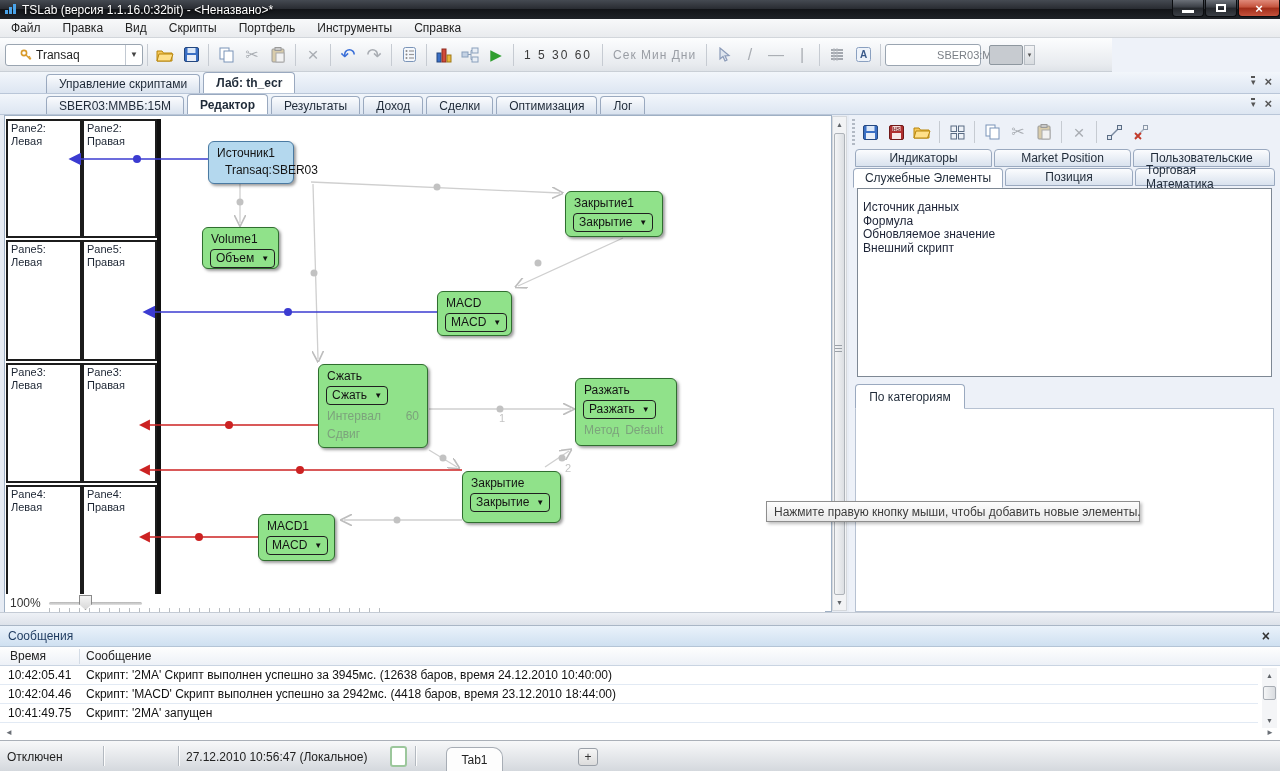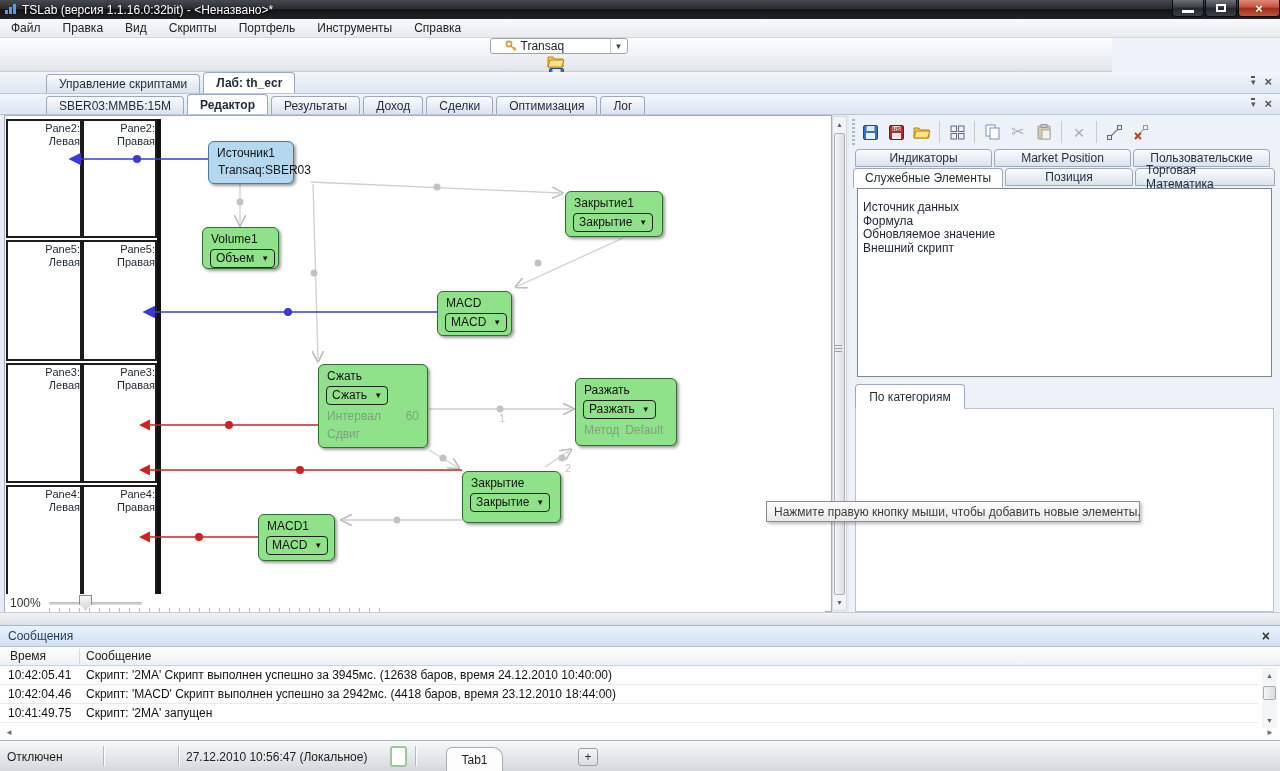--- a/index.html
+++ b/index.html
@@ -21,21 +21,21 @@
   .winbtn .box { width:10px; height:8px; border:2px solid #fff; }
   .winbtn .x { color:#fff; font-weight:bold; font-size:13px; line-height:1; }
 
   
   #menubar { position:absolute; left:0; top:19px; width:1280px; height:19px;
     background:linear-gradient(#f8f9fa,#e9ebee); border-bottom:1px solid #d2d6db; display:flex; align-items:center; }
   #menubar .mitem { padding:0 11px; font-size:12px; color:#222; height:100%; display:flex; align-items:center; }
 
   
   #toolbar { position:absolute; left:0; top:38px; width:1112px; height:34px;
-    background:linear-gradient(#fcfdfe,#e8ebef 80%,#dfe3e8); border-bottom:1px solid #c9cfd6; display:flex; align-items:center;flex-direction:column; }
+    background:linear-gradient(#fcfdfe,#e8ebef 80%,#dfe3e8); border-bottom:1px solid #c9cfd6; display:flex; align-items:center; }
   .tsep { width:1px; height:22px; background:#c6cbd2; margin:0 4px; }
   .tbtn { width:26px; height:26px; display:flex; align-items:center; justify-content:center; border-radius:3px; }
   .glyph { font-size:16px; line-height:1; }
   .gray { color:#a9adb3; }
   .combo { height:22px; background:#fff; border:1px solid #9aa5b1; border-radius:3px; display:flex; align-items:center; }
   #transaq-combo { width:138px; margin-left:5px; }
   #transaq-combo .key-ic { margin:0 4px 0 14px; }
   #transaq-combo .cv { flex:1; font-size:12px; color:#222; }
   .combo .dd { width:17px; height:100%; border-left:1px solid #c2c9d2; display:flex; align-items:center; justify-content:center; font-size:8px; color:#444; }
   .tlabel { font-size:12px; color:#3a3a3a; padding:0 6px; letter-spacing:2px; }
@@ -56,34 +56,34 @@
   .tab.active { background:#fff; font-weight:bold; height:21px; }
   #substrip .tab { height:18px; }
   #substrip .tab.active { height:20px; }
   .strip-tools { position:absolute; right:8px; top:3px; display:flex; gap:9px; align-items:center; color:#555; }
   .pin-dd { font-size:9px; line-height:1; border-top:2px solid #555; }
   .strip-x { font-size:13px; font-weight:bold; line-height:1; }
 
   
   #main { position:absolute; left:0; top:115px; width:1280px; height:497px; background:#e7ecf4; }
   #canvas { position:absolute; left:4px; top:0; width:828px; height:497px; background:#fff; border:1px solid #9fb0c4; }
-  .pane { position:absolute; border:2px solid #1c1c1c; background:#fff; padding:1px 0 0 3px; font-size:11px; color:#1c2533; line-height:13px;text-align:right; }
+  .pane { position:absolute; border:2px solid #1c1c1c; background:#fff; padding:1px 0 0 3px; font-size:11px; color:#1c2533; line-height:13px; }
   .thickline { position:absolute; background:#111; }
   #connections { position:absolute; left:0; top:0; z-index:1; pointer-events:none; }
   .wire-label { fill:#c4c4c4; font-size:11px; font-family:"Liberation Sans",sans-serif; }
 
   .node { position:absolute; z-index:2; border:1.5px solid #2f6e2f; border-radius:6px; background:#90e28a;
     box-shadow:2px 2px 3px rgba(40,40,40,.45); padding:3px 7px; font-size:12px; color:#141414; }
   .node.blue { background:#b4d8ee; border-color:#4a7aa2; }
   .node-title { margin:1px 0 3px 1px; white-space:nowrap; }
   .node-select { display:inline-flex; align-items:center; gap:7px; border:1.4px solid #1f1f1f; border-radius:4px; padding:1px 5px 2px 5px; white-space:nowrap; }
   .node-select .dd-arrow { font-size:8px; color:#111; }
   .node-param { display:flex; justify-content:space-between; width:92px; color:#7ca37c; font-size:12px; margin:4px 0 0 1px; white-space:nowrap; }
   .node-param.single { width:auto; gap:6px; justify-content:flex-start; }
-  .node-value-line { white-space:nowrap; margin-left:2px; }
+  .node-value-line { white-space:nowrap; margin-left:9px; }
 
   
   #canvas-vscroll { position:absolute; left:832px; top:1px; width:15px; height:495px; background:#f2f3f5; border:1px solid #d5d8dc; }
   .sb-arrow { position:absolute; left:0; width:13px; height:15px; display:flex; align-items:center; justify-content:center; font-size:7px; color:#606468; }
   #canvas-vscroll .thumb { position:absolute; left:1px; top:16px; width:11px; height:462px; background:linear-gradient(90deg,#f4f5f6,#dcdfe3); border:1px solid #aeb3b9; border-radius:2px; }
   #canvas-vscroll .grip { position:absolute; left:2px; top:228px; width:7px; height:8px;
     background:repeating-linear-gradient(#9aa0a7 0 1px, transparent 1px 3px); }
 
   
   #zoomrow { position:absolute; left:0; top:478px; width:820px; height:18px; z-index:3; background:#fff; }

